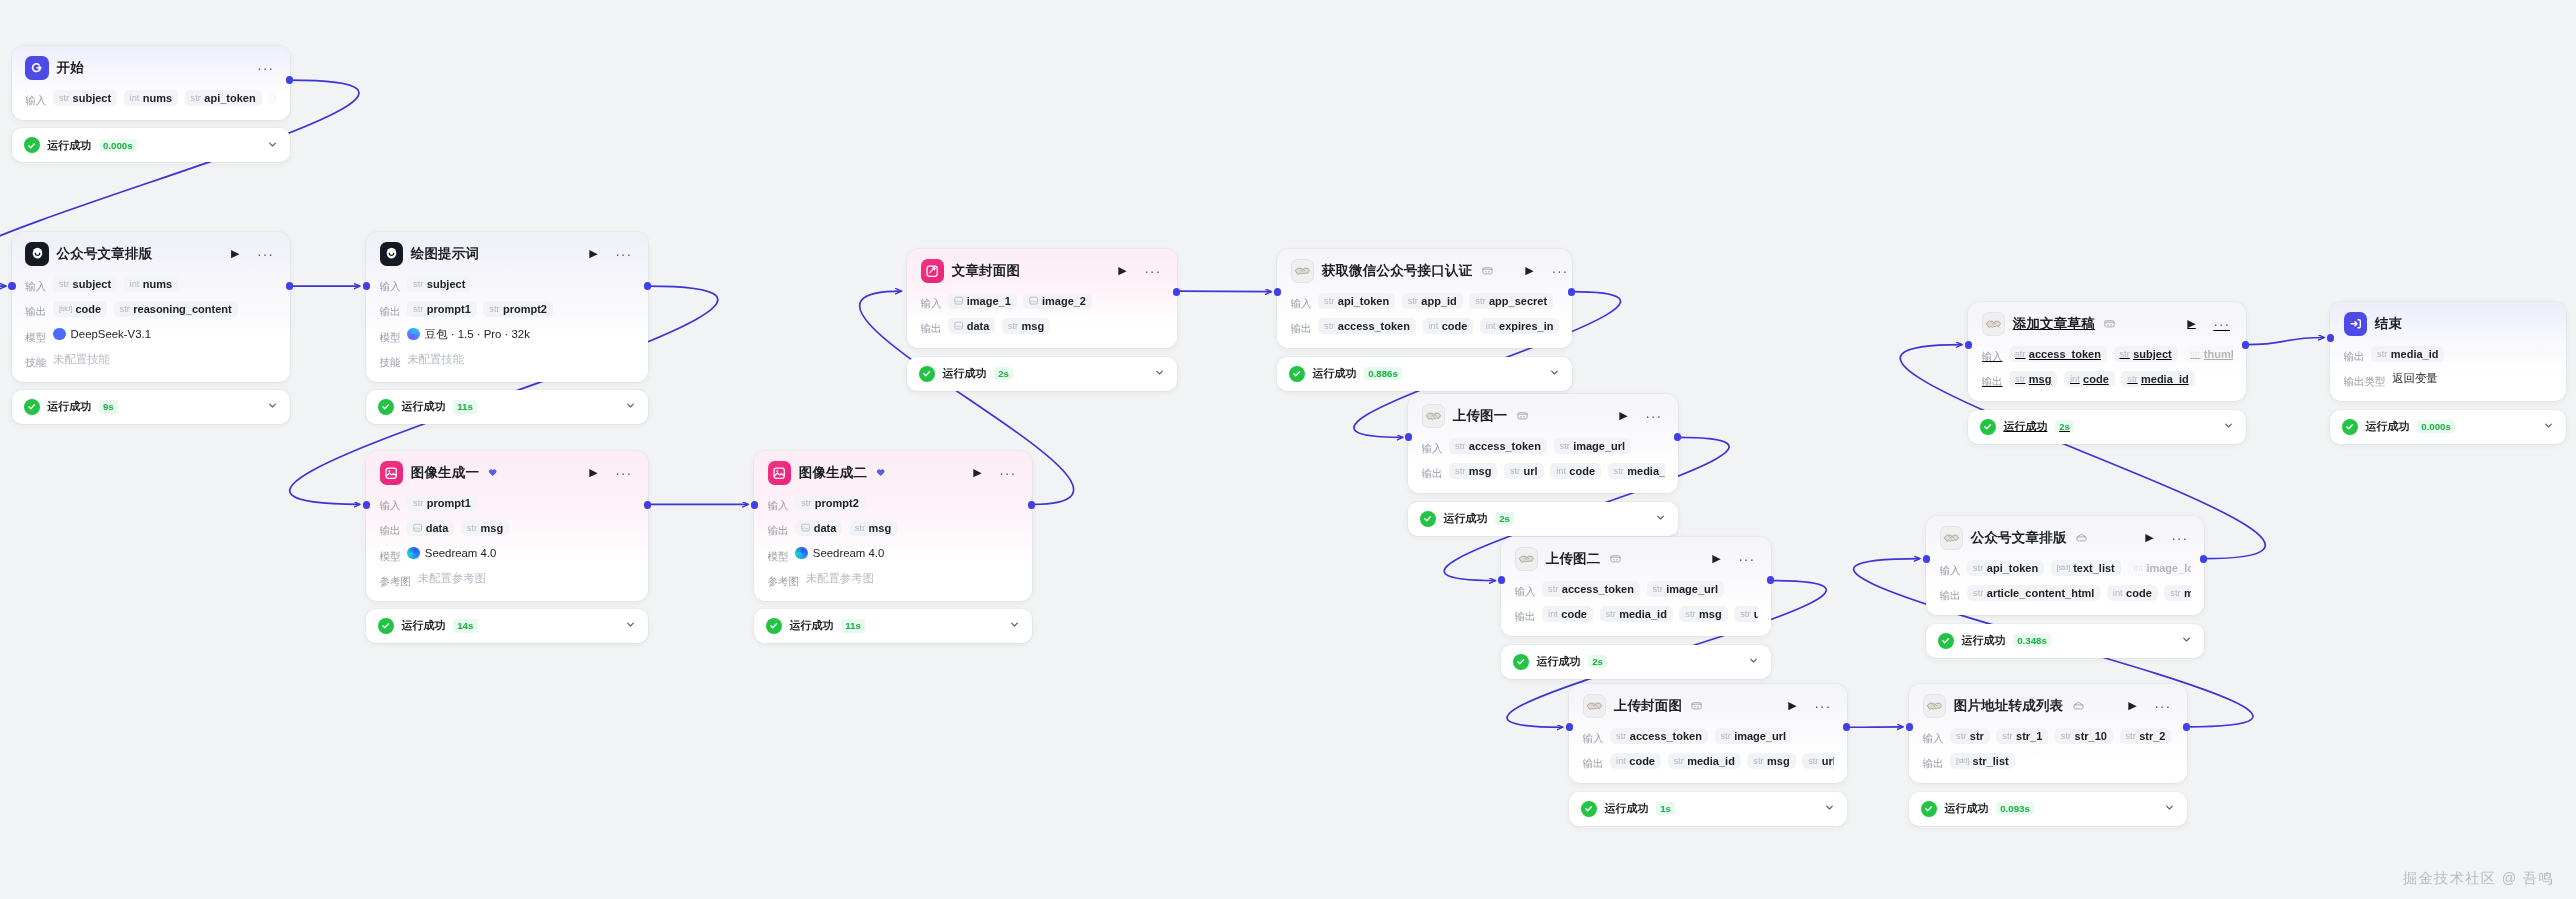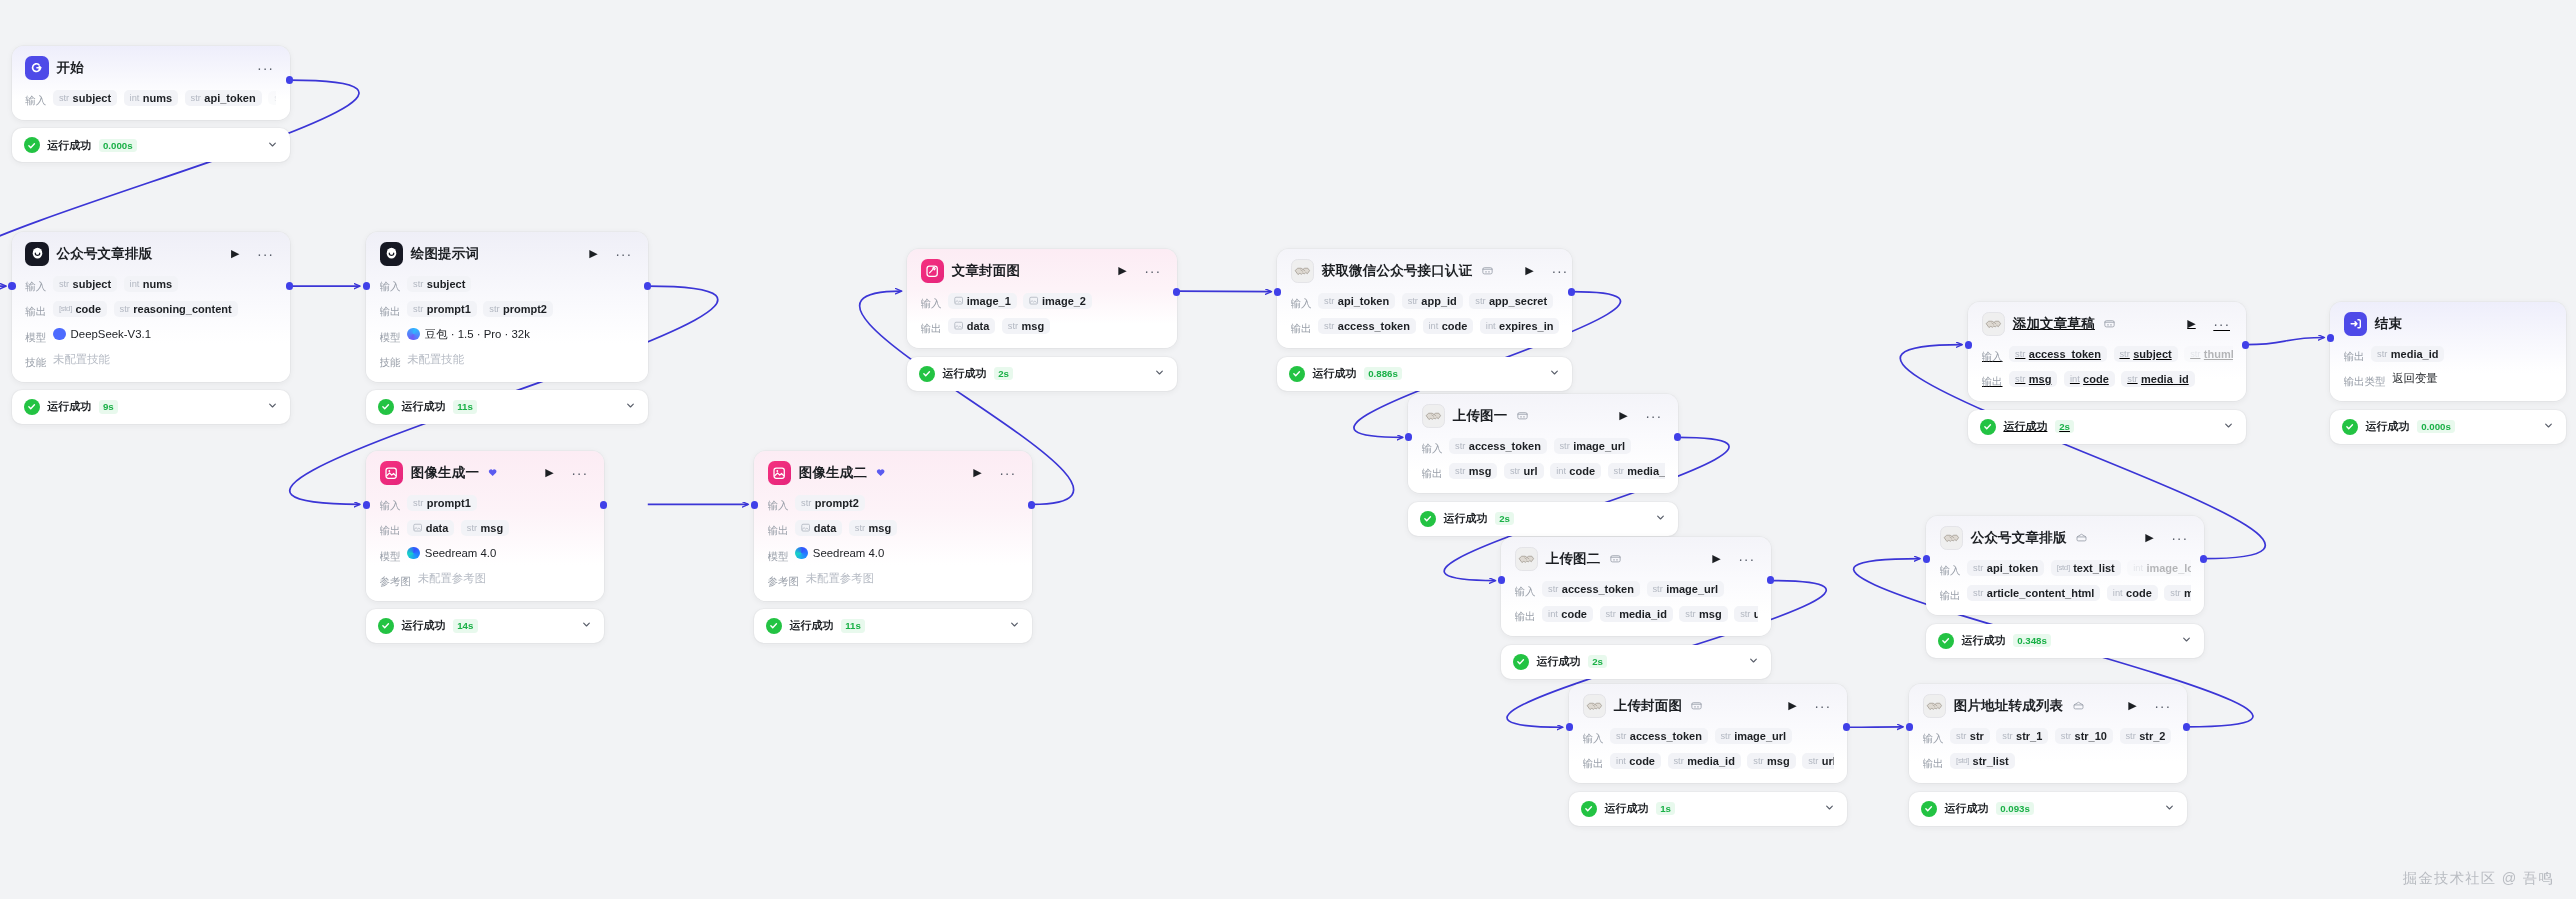--- a/index.html
+++ b/index.html
@@ -340,21 +340,21 @@
             </svg>
           </span>
           <span class="status-text">运行成功</span>
           <span class="status-time">11s</span>
           <span class="sp"></span>
           <span class="chevron"><svg width="11" height="11" viewBox="0 0 14 14">
               <path d="M3.4 5.3 7 8.9l3.6-3.6" stroke="#5a5f6b" stroke-width="1.5" fill="none" stroke-linecap="round" stroke-linejoin="round"></path>
             </svg></span>
         </div>
       </div>
-      <div class="node" style="left: 366px; top: 451px; width: 238px;">
+      <div class="node" style="left: 366px; top: 451px; width: 282px;">
         <div class="node-card card-pink">
           <div class="node-header">
             <div class="node-icon ic-pink">
               <svg width="14.3" height="14.3" viewBox="0 0 17 17" fill="none">
                 <rect x="2.4" y="2.4" width="12.2" height="12.2" rx="2.6" stroke="#fff" stroke-width="1.5"></rect>
                 <path d="M3.2 11.6 6.6 8.3l2.6 2.5 2.1-1.9 2.5 2.4" stroke="#fff" stroke-width="1.4" stroke-linecap="round" stroke-linejoin="round"></path>
                 <circle cx="6.3" cy="5.9" r="1.1" fill="#fff"></circle>
               </svg>
             </div>
             <div class="node-title">图像生成一</div>

